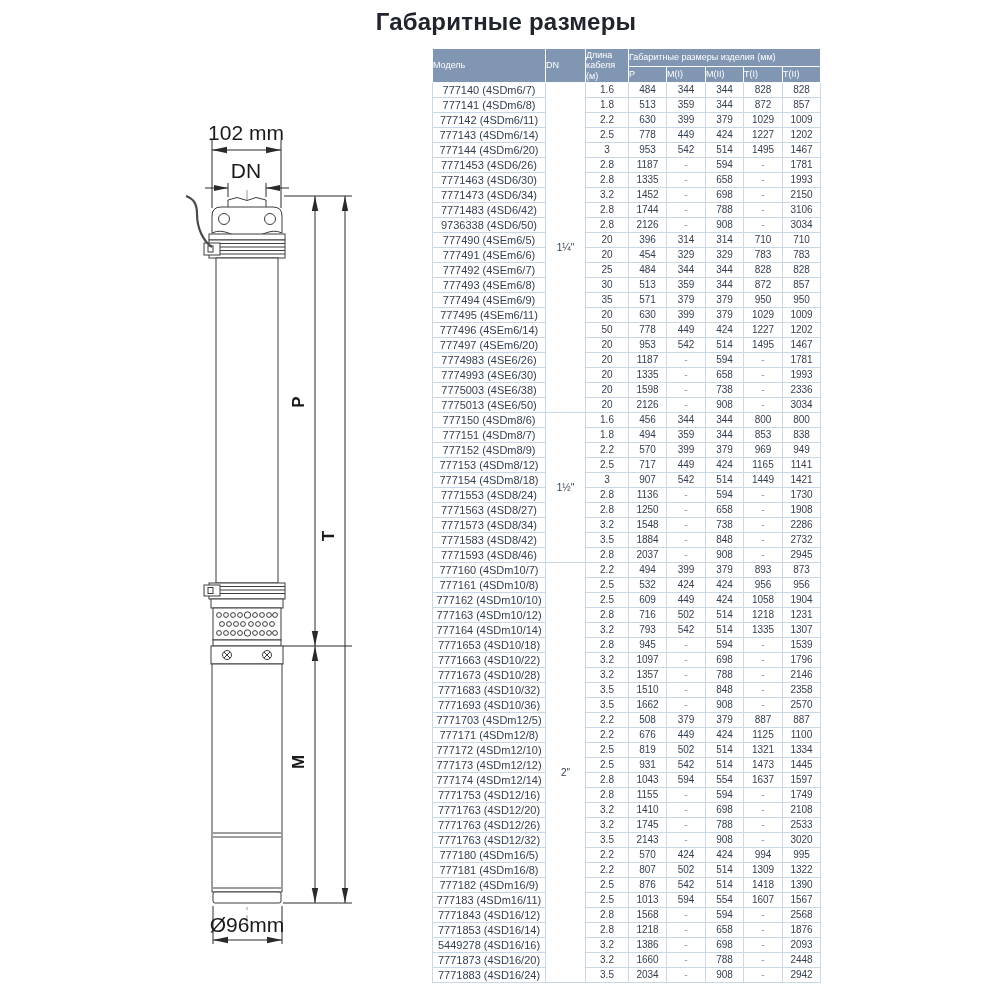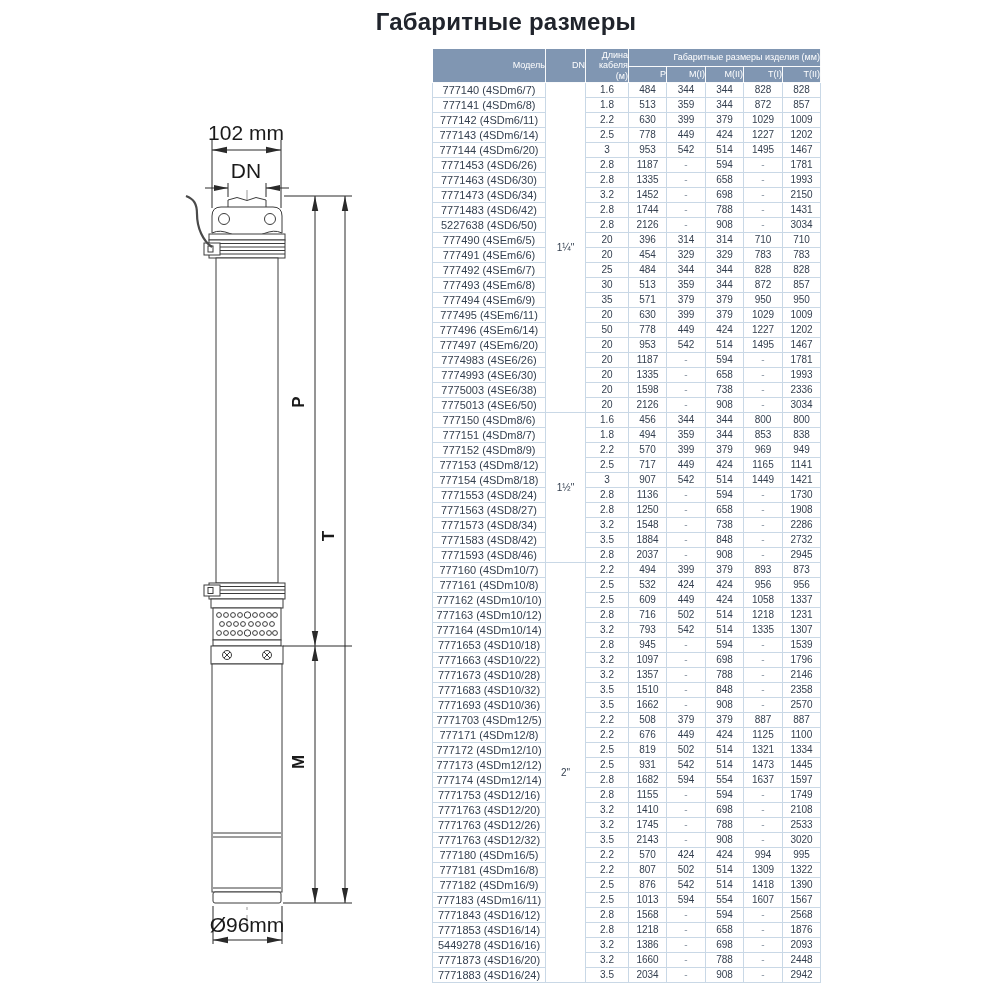--- a/index.html
+++ b/index.html
@@ -35,21 +35,21 @@
   .holes circle{fill:none;stroke:var(--line-color);stroke-width:1;}
   
   .spec-table{
     position:absolute;left:432px;top:48px;width:388px;
     border-collapse:collapse;table-layout:fixed;
     border:1px solid var(--outer-border);
   }
   .spec-table th{
     background:var(--header-bg);color:#fff;font-weight:400;
     border:1px solid rgba(255,255,255,.95);
-    font-size:9px;line-height:1.15;padding:1px 0;text-align:right;vertical-align:middle;
+    font-size:9px;line-height:1.15;padding:1px 0;text-align:left;vertical-align:middle;
   }
   .spec-table thead tr:first-child{height:17px;}
   .spec-table thead tr:last-child{height:16px;}
   .spec-table td{
     border:1px solid var(--row-border);
     color:var(--cell-text);text-align:center;vertical-align:middle;
     height:14px;padding:0;font-size:10px;line-height:1;
     white-space:nowrap;overflow:hidden;
   }
   .spec-table td.model-cell{font-size:11px;margin-left:29px;}
@@ -262,24 +262,24 @@
         <td class="num-cell dash">-</td>
         <td class="num-cell">2150</td>
       </tr>
       <tr>
         <td class="model-cell">7771483 (4SD6/42)</td>
         <td class="num-cell">2.8</td>
         <td class="num-cell">1744</td>
         <td class="num-cell dash">-</td>
         <td class="num-cell">788</td>
         <td class="num-cell dash">-</td>
-        <td class="num-cell">1431</td>
-      </tr>
-      <tr>
-        <td class="model-cell">5227638 (4SD6/50)</td>
+        <td class="num-cell">3106</td>
+      </tr>
+      <tr>
+        <td class="model-cell">9736338 (4SD6/50)</td>
         <td class="num-cell">2.8</td>
         <td class="num-cell">2126</td>
         <td class="num-cell dash">-</td>
         <td class="num-cell">908</td>
         <td class="num-cell dash">-</td>
         <td class="num-cell">3034</td>
       </tr>
       <tr>
         <td class="model-cell">777490 (4SEm6/5)</td>
         <td class="num-cell">20</td>
@@ -498,21 +498,21 @@
         <td class="num-cell">956</td>
         <td class="num-cell">956</td>
       </tr>
       <tr>
         <td class="model-cell">777162 (4SDm10/10)</td>
         <td class="num-cell">2.5</td>
         <td class="num-cell">609</td>
         <td class="num-cell">449</td>
         <td class="num-cell">424</td>
         <td class="num-cell">1058</td>
-        <td class="num-cell">1337</td>
+        <td class="num-cell">1904</td>
       </tr>
       <tr>
         <td class="model-cell">777163 (4SDm10/12)</td>
         <td class="num-cell">2.8</td>
         <td class="num-cell">716</td>
         <td class="num-cell">502</td>
         <td class="num-cell">514</td>
         <td class="num-cell">1218</td>
         <td class="num-cell">1231</td>
       </tr>
@@ -602,21 +602,21 @@
         <td class="num-cell">2.5</td>
         <td class="num-cell">931</td>
         <td class="num-cell">542</td>
         <td class="num-cell">514</td>
         <td class="num-cell">1473</td>
         <td class="num-cell">1445</td>
       </tr>
       <tr>
         <td class="model-cell">777174 (4SDm12/14)</td>
         <td class="num-cell">2.8</td>
-        <td class="num-cell">1682</td>
+        <td class="num-cell">1043</td>
         <td class="num-cell">594</td>
         <td class="num-cell">554</td>
         <td class="num-cell">1637</td>
         <td class="num-cell">1597</td>
       </tr>
       <tr>
         <td class="model-cell">7771753 (4SD12/16)</td>
         <td class="num-cell">2.8</td>
         <td class="num-cell">1155</td>
         <td class="num-cell dash">-</td>

